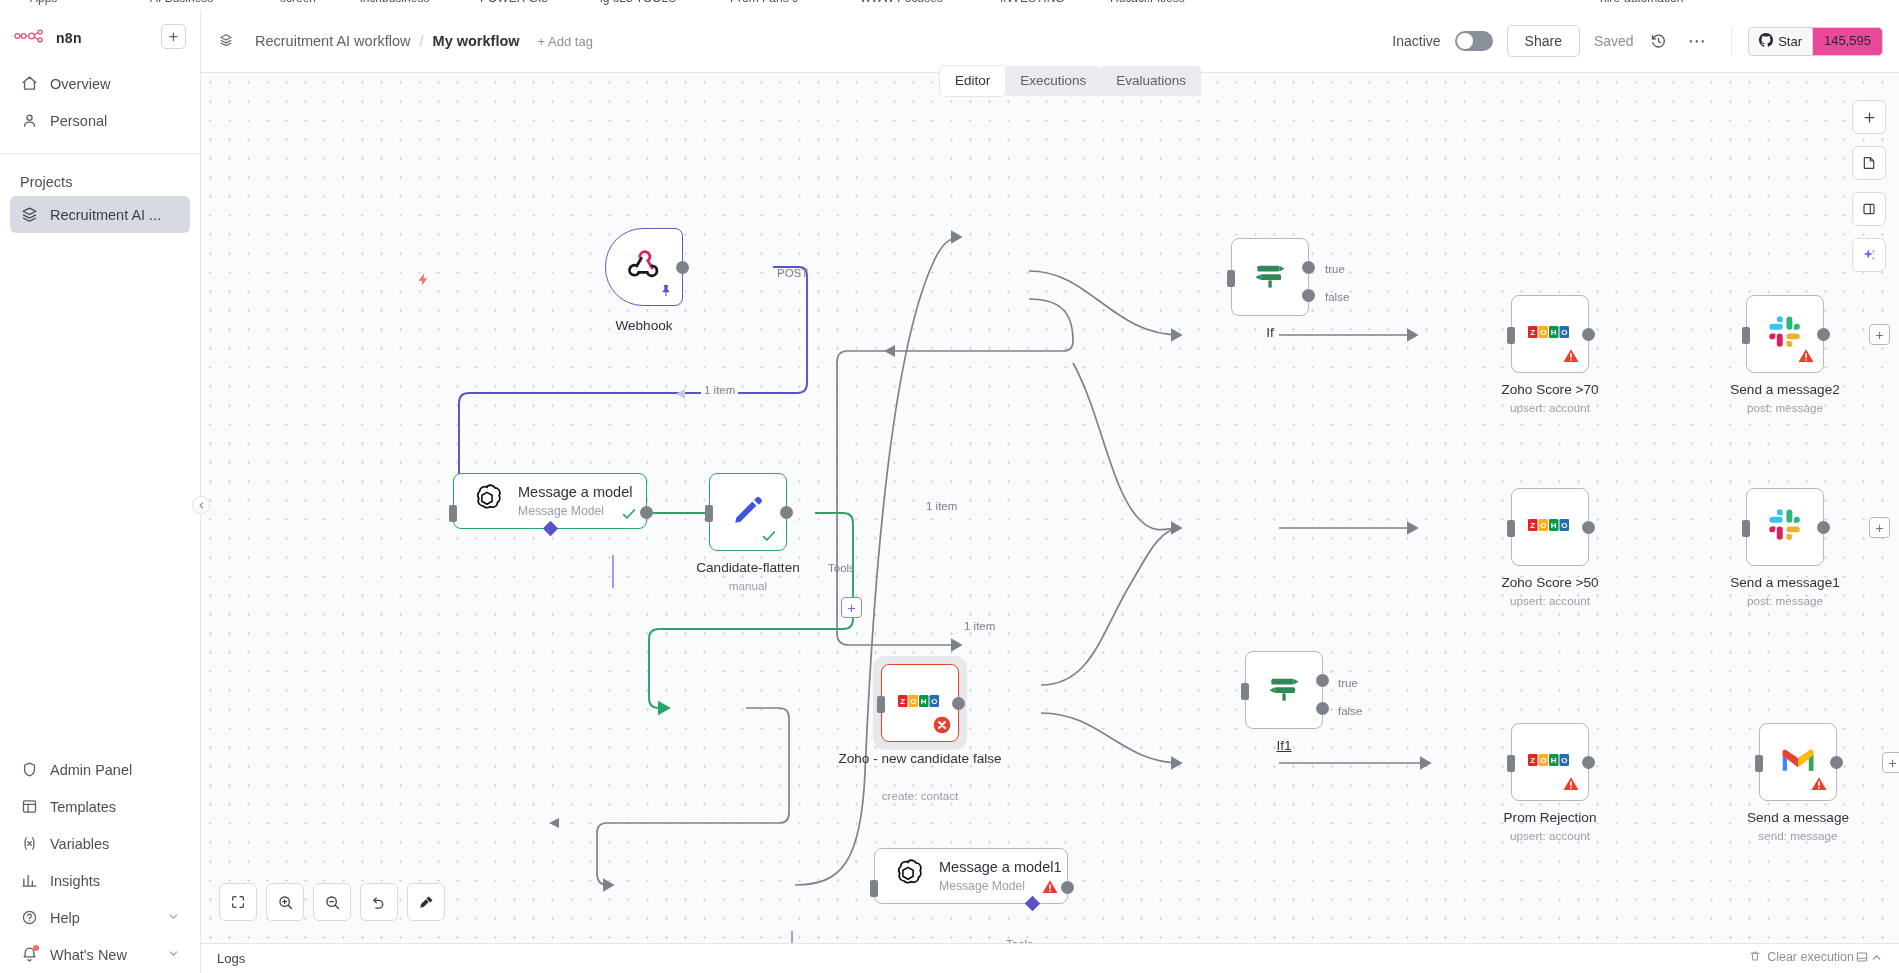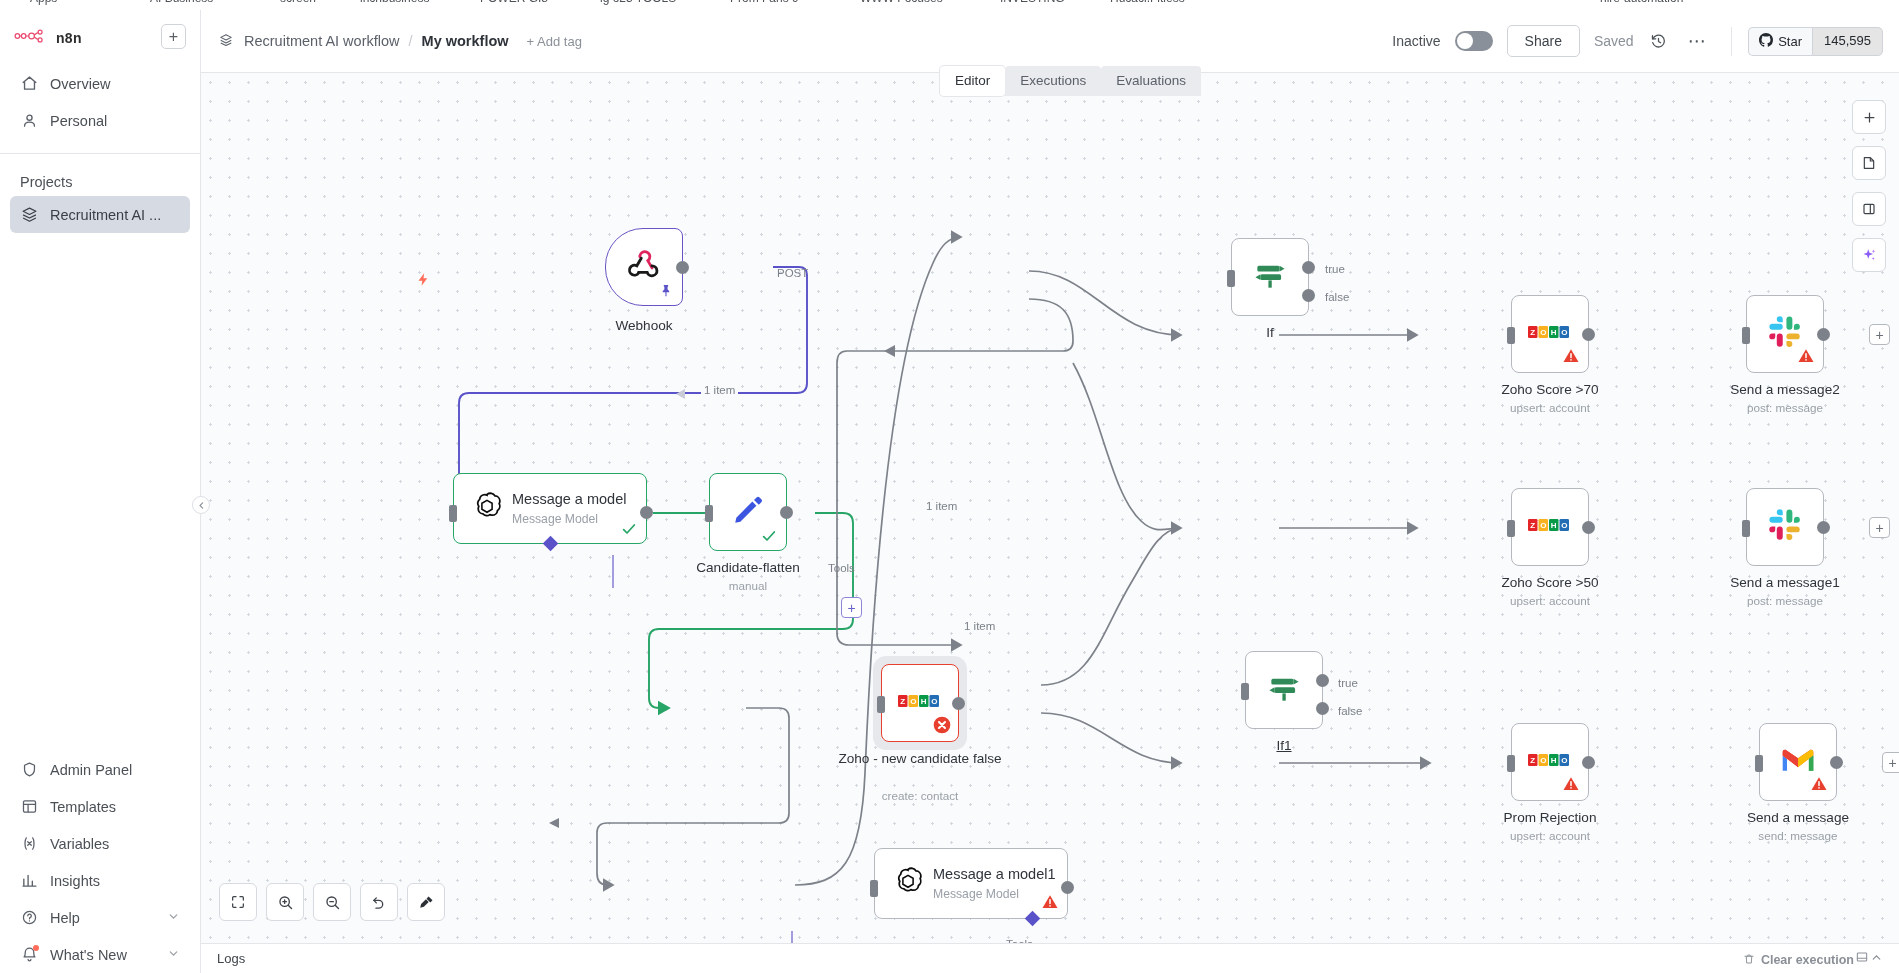--- a/index.html
+++ b/index.html
@@ -74,21 +74,21 @@
     color:#8b9098; font-size:10px; cursor:pointer; z-index:30;
   }
 
   
   .header {
     position: absolute; left: 201px; top: 10px; right: 0; height: 63px;
     background: #fff; border-bottom: 1px solid #e4e6ea;
     display: flex; align-items: center; padding: 0 16px 0 18px;
   }
   .breadcrumb { display:flex; align-items:center; gap:9px; font-size:14.5px; }
-  .bc-proj { display:flex; align-items:center; gap:11px; color:#5b6069; cursor:pointer;}
+  .bc-proj { display:flex; align-items:center; gap:22px; color:#5b6069; cursor:pointer;}
   .bc-sep { color:#c7cad0; }
   .bc-name { color:#2f333a; font-weight: 600; cursor:pointer;}
   .bc-addtag { color:#8b9098; font-size:13px; margin-left:9px; cursor:pointer;}
   .hdr-right { margin-left:auto; display:flex; align-items:center; gap:14px; }
   .inactive-lbl{ font-size:14px; color:#4b5056;}
   .toggle {
     width: 38px; height: 20px; border-radius: 11px; background:#8a9099; position:relative; cursor:pointer;
   }
   .toggle .knob{ position:absolute; left:2px; top:2px; width:16px;height:16px;border-radius:50%;background:#fff;}
   .btn-share{
@@ -98,21 +98,21 @@
   .saved-lbl{ font-size:14px; color:#8b9098;}
   .hdr-icon{ color:#4b5056; cursor:pointer; display:flex;align-items:center;justify-content:center; width:22px;height:22px;}
   .hdr-dots{ font-size:18px; color:#4b5056; letter-spacing:1.5px; cursor:pointer; padding:0 4px;}
   .gh-wrap{ display:flex; align-items:stretch; margin-left:6px; border-left:1px solid #e4e6ea; padding-left:16px;}
   .gh-star{
     display:flex;align-items:center;gap:5px; border:1px solid #d0d3d9; border-right:none;
     border-radius:5px 0 0 5px; padding:5px 10px; background:#f6f8fa; font-size:13px; color:#24292f; cursor:pointer;
   }
   .gh-count{
     border:1px solid #d0d3d9; border-radius:0 5px 5px 0; padding:5px 11px;
-    background:#e5e5e5; font-size:13px; color:#24292f; cursor:pointer;
+    background:#ec4899; font-size:13px; color:#24292f; cursor:pointer;
   }
 
   
   .tabs {
     position:absolute; left:940px; top:66px; display:flex; z-index: 12;
   }
   .tab {
     font-size:13.5px; padding:7px 15px 8px 15px; color:#5b6069; cursor:pointer;
     background:#e9ebef; border-radius:4px 4px 0 0;
   }
@@ -127,21 +127,21 @@
     overflow:hidden;
   }
   .canvas svg.links{ position:absolute; left:0; top:0; width:100%; height:100%; pointer-events:none;}
 
   
   .node {
     position:absolute; background:#fff; border:1.6px solid #b5b9bf; border-radius:8px;
     display:flex; align-items:center; cursor:pointer;
   }
   .node.sq { width:78px; height:78px; justify-content:center; }
-  .node.wide { width:194px; height:71px; padding-left:16px; gap:8px;}
+  .node.wide { width:194px; height:56px; padding-left:16px; gap:14px;}
   .node.trigger{ border-radius: 38px 8px 8px 38px; border-color:#6a53c4; width:78px;height:78px; justify-content:center;}
   .node.green{ border-color:#27a567; }
   .node.err{ border-color:#e8402f; }
   .node-sel-ring{
     position:absolute; border-radius:13px; background:#e6e8eb;
   }
   .node-title{
     position:absolute; text-align:center; font-size:13.6px; color:#2f333a; line-height:1.22;
     width:200px; left:50%; transform:translateX(-50%);
   }
@@ -188,21 +188,21 @@
     width:34px;height:34px;border:1px solid #d7dae0;border-radius:6px;background:#fff;
     display:flex;align-items:center;justify-content:center;cursor:pointer;color:#4b5056;
   }
 
   
   .logsbar{
     position:absolute; left:201px; right:0; bottom:0; height:30px; background:#fff;
     border-top:1px solid #e4e6ea; display:flex; align-items:center; padding:0 16px;
   }
   .logs-lbl{ font-size:13px; color:#3f444b; cursor:pointer;}
-  .logs-right{ margin-left:auto; display:flex; align-items:flex-end; gap:1px;font-weight:bold;}
+  .logs-right{ margin-left:auto; display:flex; align-items:flex-start; gap:1px;}
   .clear-exec{ display:flex;align-items:center;gap:6px; font-size:12.5px;color:#8b9098; cursor:pointer;}
 </style>
 </head>
 <body>
 
 <div id="app">
 
   <div class="browser-strip">
     <span class="bm" style="left:30px;">Apps</span>
     <span class="bm" style="left:150px;">AI Business</span>

